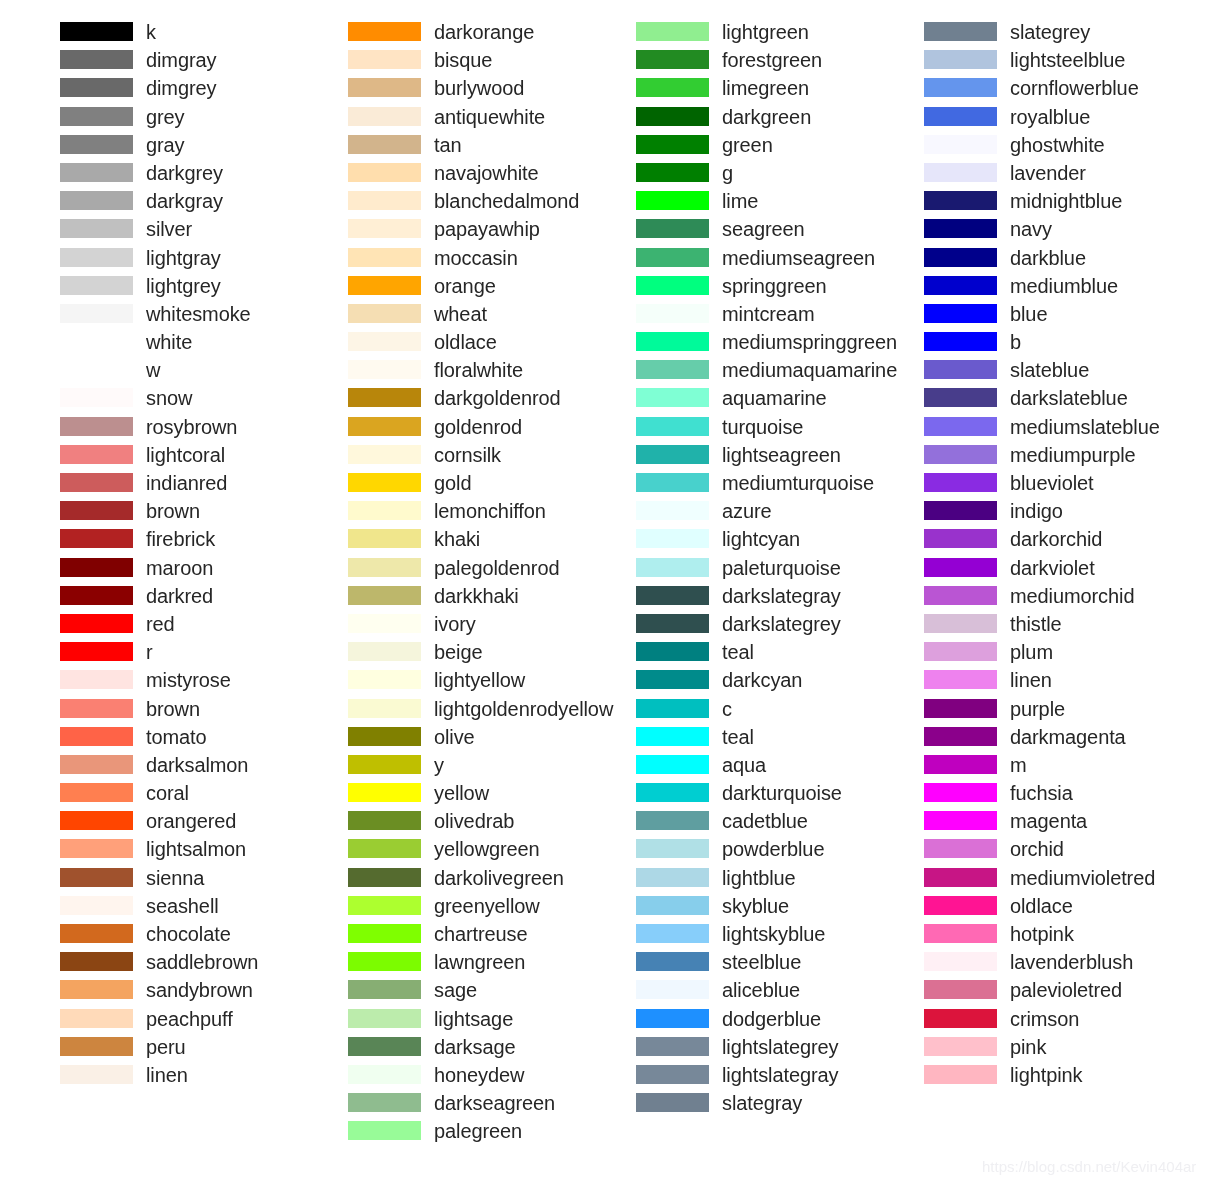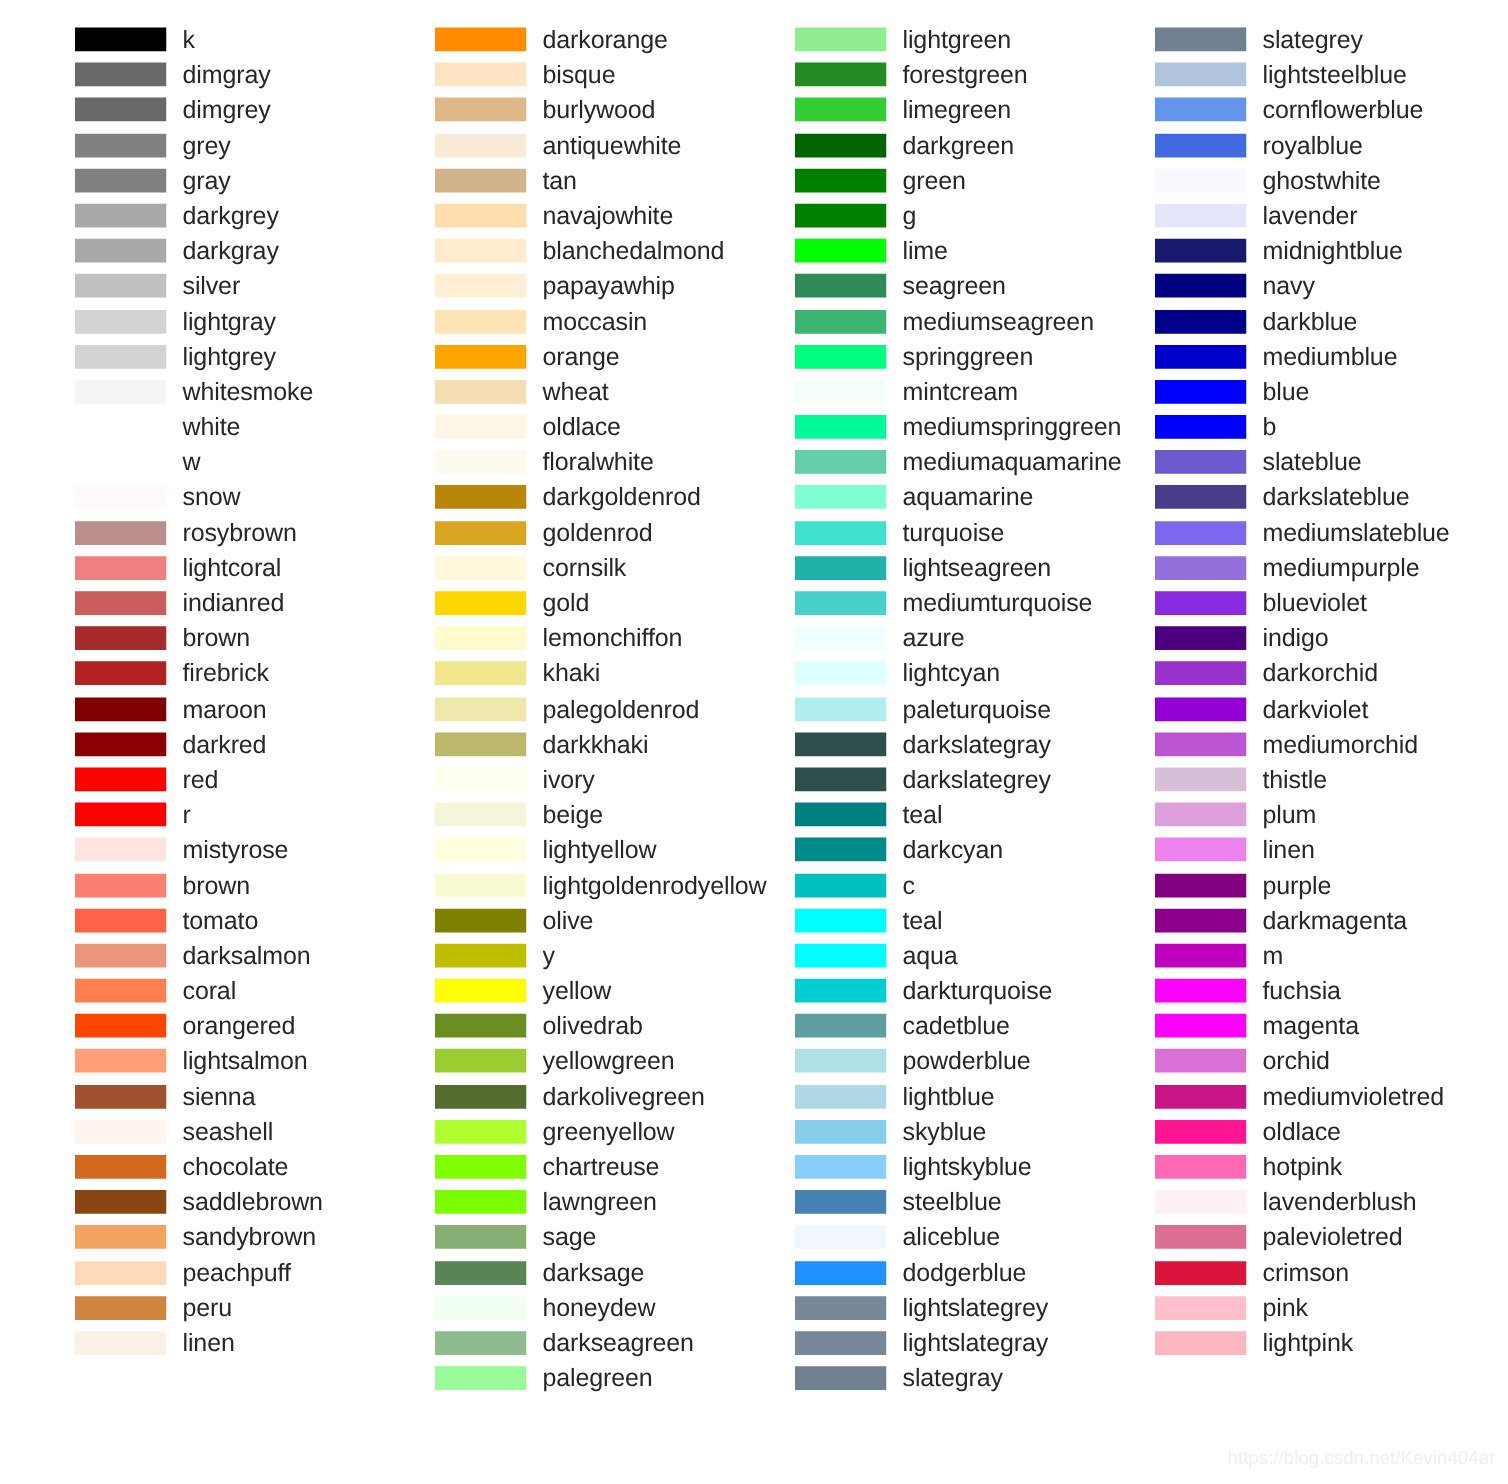--- a/index.html
+++ b/index.html
@@ -348,20 +348,24 @@
       </div>
       <div class="color-row">
         <span class="swatch" style="background-color: rgb(124, 252, 0);"></span>
         <span class="color-label">lawngreen</span>
       </div>
       <div class="color-row">
         <span class="swatch" style="background-color: rgb(135, 174, 115);"></span>
         <span class="color-label">sage</span>
       </div>
       <div class="color-row">
+        <span class="swatch" style="background-color: rgb(188, 236, 172);"></span>
+        <span class="color-label">lightsage</span>
+      </div>
+      <div class="color-row">
         <span class="swatch" style="background-color: rgb(89, 133, 86);"></span>
         <span class="color-label">darksage</span>
       </div>
       <div class="color-row">
         <span class="swatch" style="background-color: rgb(240, 255, 240);"></span>
         <span class="color-label">honeydew</span>
       </div>
       <div class="color-row">
         <span class="swatch" style="background-color: rgb(143, 188, 143);"></span>
         <span class="color-label">darkseagreen</span>

